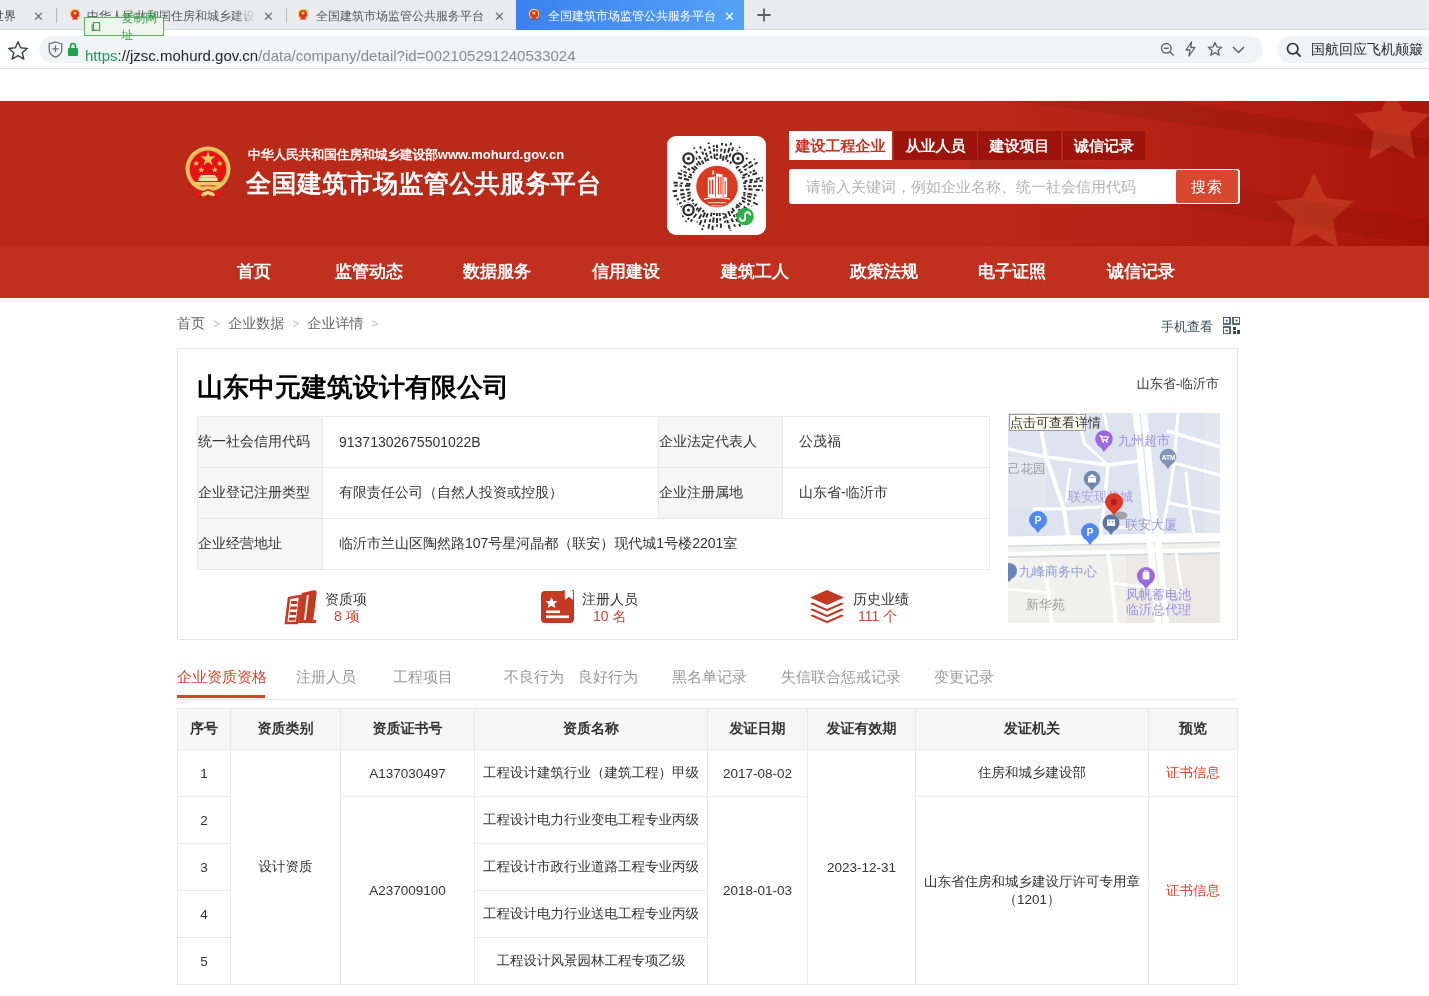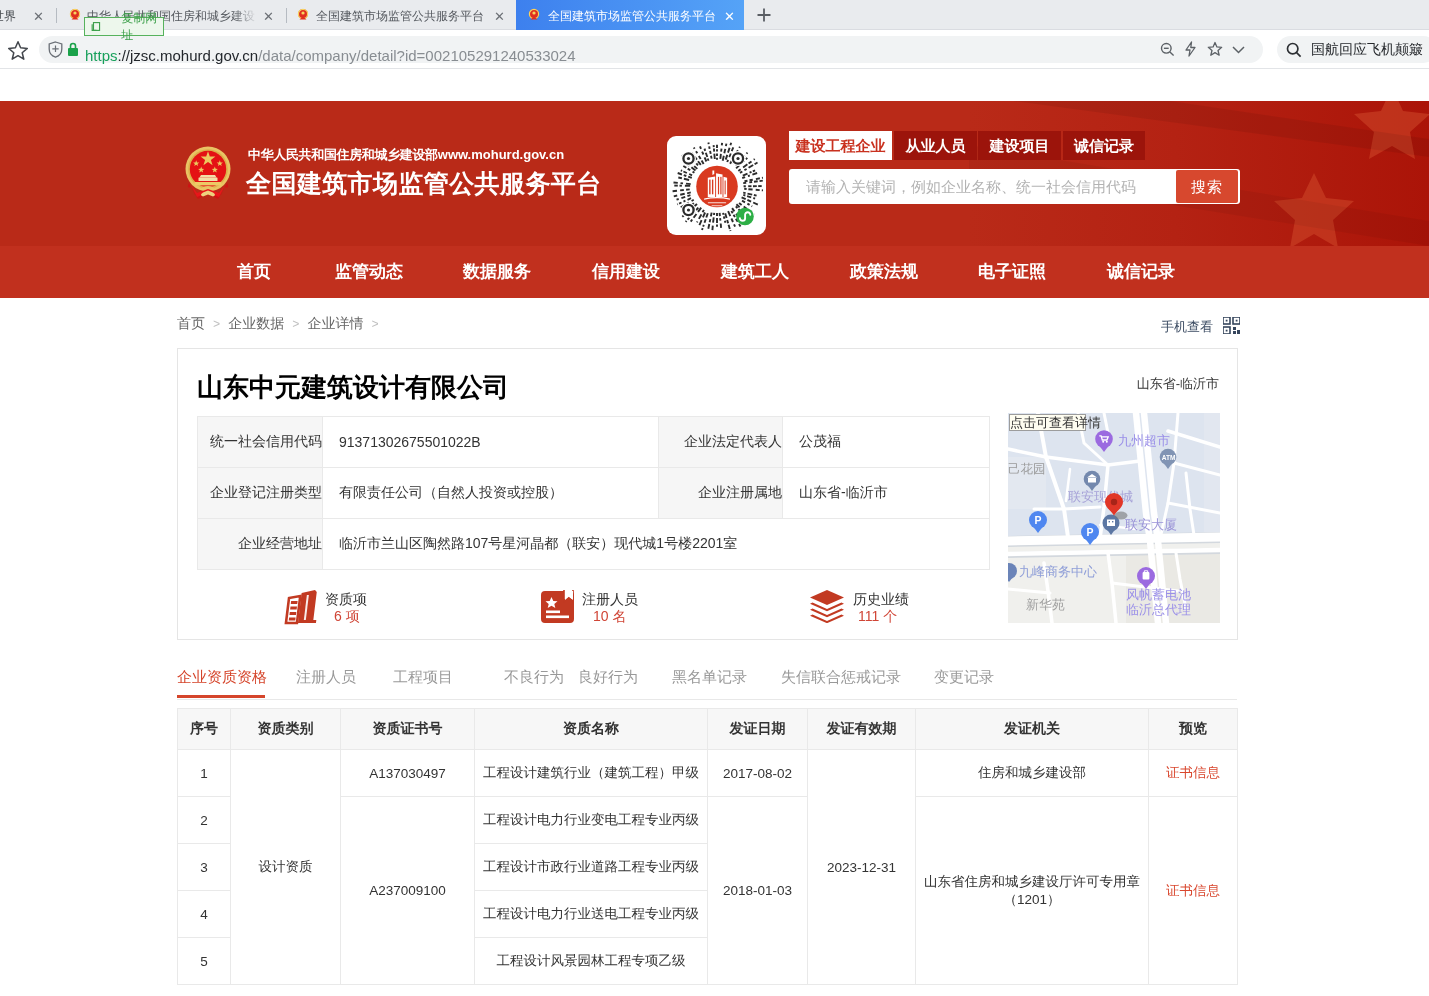--- a/index.html
+++ b/index.html
@@ -36,21 +36,21 @@
 
 #crumbs{position:absolute;left:177px;top:315px;font-size:14px;color:#666;white-space:nowrap}
 #crumbs .sep{color:#c0c0c0;margin:0 8px;font-family:"Liberation Mono";font-size:12px}
 #mview{position:absolute;left:1161px;top:317px;font-size:13px;color:#3c4c63}
 
 #card{position:absolute;left:177px;top:348px;width:1061px;height:292px;border:1px solid #e5e5e5;background:#fff}
 #cname{position:absolute;left:19px;top:21px;font-size:26px;font-weight:bold;color:#000000}
 #cregion{position:absolute;right:18px;top:26px;font-size:13px;color:#333}
 #itable{position:absolute;left:19px;top:67px;border-collapse:collapse}
 #itable td{border:1px solid #e9e9e9;height:51px;font-size:14px;color:#333}
-#itable td.l{background:#f6f6f6;text-align:right}
+#itable td.l{background:#f6f6f6;text-align:left}
 #itable td.v{padding-left:16px}
 .stat-ic{position:absolute;top:241px}
 .stat-t{position:absolute;top:242px;font-size:14px;color:#333;line-height:17px}
 .stat-n{position:absolute;top:259px;font-size:14px;color:#d04536;line-height:17px}
 #maptip{position:absolute;left:1009px;top:414px;width:77px;height:17px;background:#fefdf0;border:1px solid #9c9c9c;font-size:13px;color:#333;line-height:15px;text-align:center;z-index:3;white-space:nowrap}
 
 .tab2{position:absolute;top:668px;font-size:15px;color:#999;white-space:nowrap}
 #tab2a{color:#d5452b}
 #tab2line{position:absolute;left:177px;top:695px;width:88px;height:3px;background:#d5452b}
 #tab2border{position:absolute;left:177px;top:699px;width:1060px;height:1px;background:#e8e8e8}
@@ -481,21 +481,21 @@
           <g fill="#c23a22">
             <rect x="4.5" y="11" width="6.5" height="3"></rect>
             <rect x="4.5" y="16.5" width="6.5" height="3"></rect>
             <rect x="4.5" y="22" width="6.5" height="3"></rect>
             <rect x="4.5" y="27.5" width="6.5" height="3"></rect>
           </g>
           <rect x="19.5" y="5" width="2" height="25" fill="#fff" opacity="0.9"></rect>
         </g>
       </svg>
   <div class="stat-t" style="left:147px">资质项</div>
-  <div class="stat-n" style="left:156px">6 项</div>
+  <div class="stat-n" style="left:156px">8 项</div>
   <svg class="stat-ic" style="left:363px" width="33" height="33" viewBox="0 0 33 33">
         <path d="M4 1 H23 L23 11 L27.5 7.5 L32 11 V1 H29 A4 4 0 0 1 33 5 V29 A4 4 0 0 1 29 33 H4 A4 4 0 0 1 0 29 V5 A4 4 0 0 1 4 1 Z" fill="#c23a22"></path>
         <rect x="2" y="2" width="29" height="29" rx="3" fill="#c23a22"></rect>
         <path d="M23 0 L23 11 L27.5 7.5 L32 11 L32 0 Z" fill="#fff"></path>
         <path d="M23 0 L23 11 L27.5 7.5 L32 11 L32 0" fill="none" stroke="#c23a22" stroke-width="1.6"></path>
         <path d="M24 1 H32 V10 L28 6.5 L24 10 Z" fill="#fff"></path>
         <path d="M9 5 L10.8 9 L15 9.3 L11.8 12 L12.8 16 L9 13.8 L5.2 16 L6.2 12 L3 9.3 L7.2 9 Z" fill="#fff" transform="translate(1.5,2)"></path>
         <rect x="5" y="20.5" width="14" height="2.6" fill="#fff"></rect>
         <rect x="5" y="25.5" width="23" height="2.6" fill="#fff"></rect>
       </svg>

